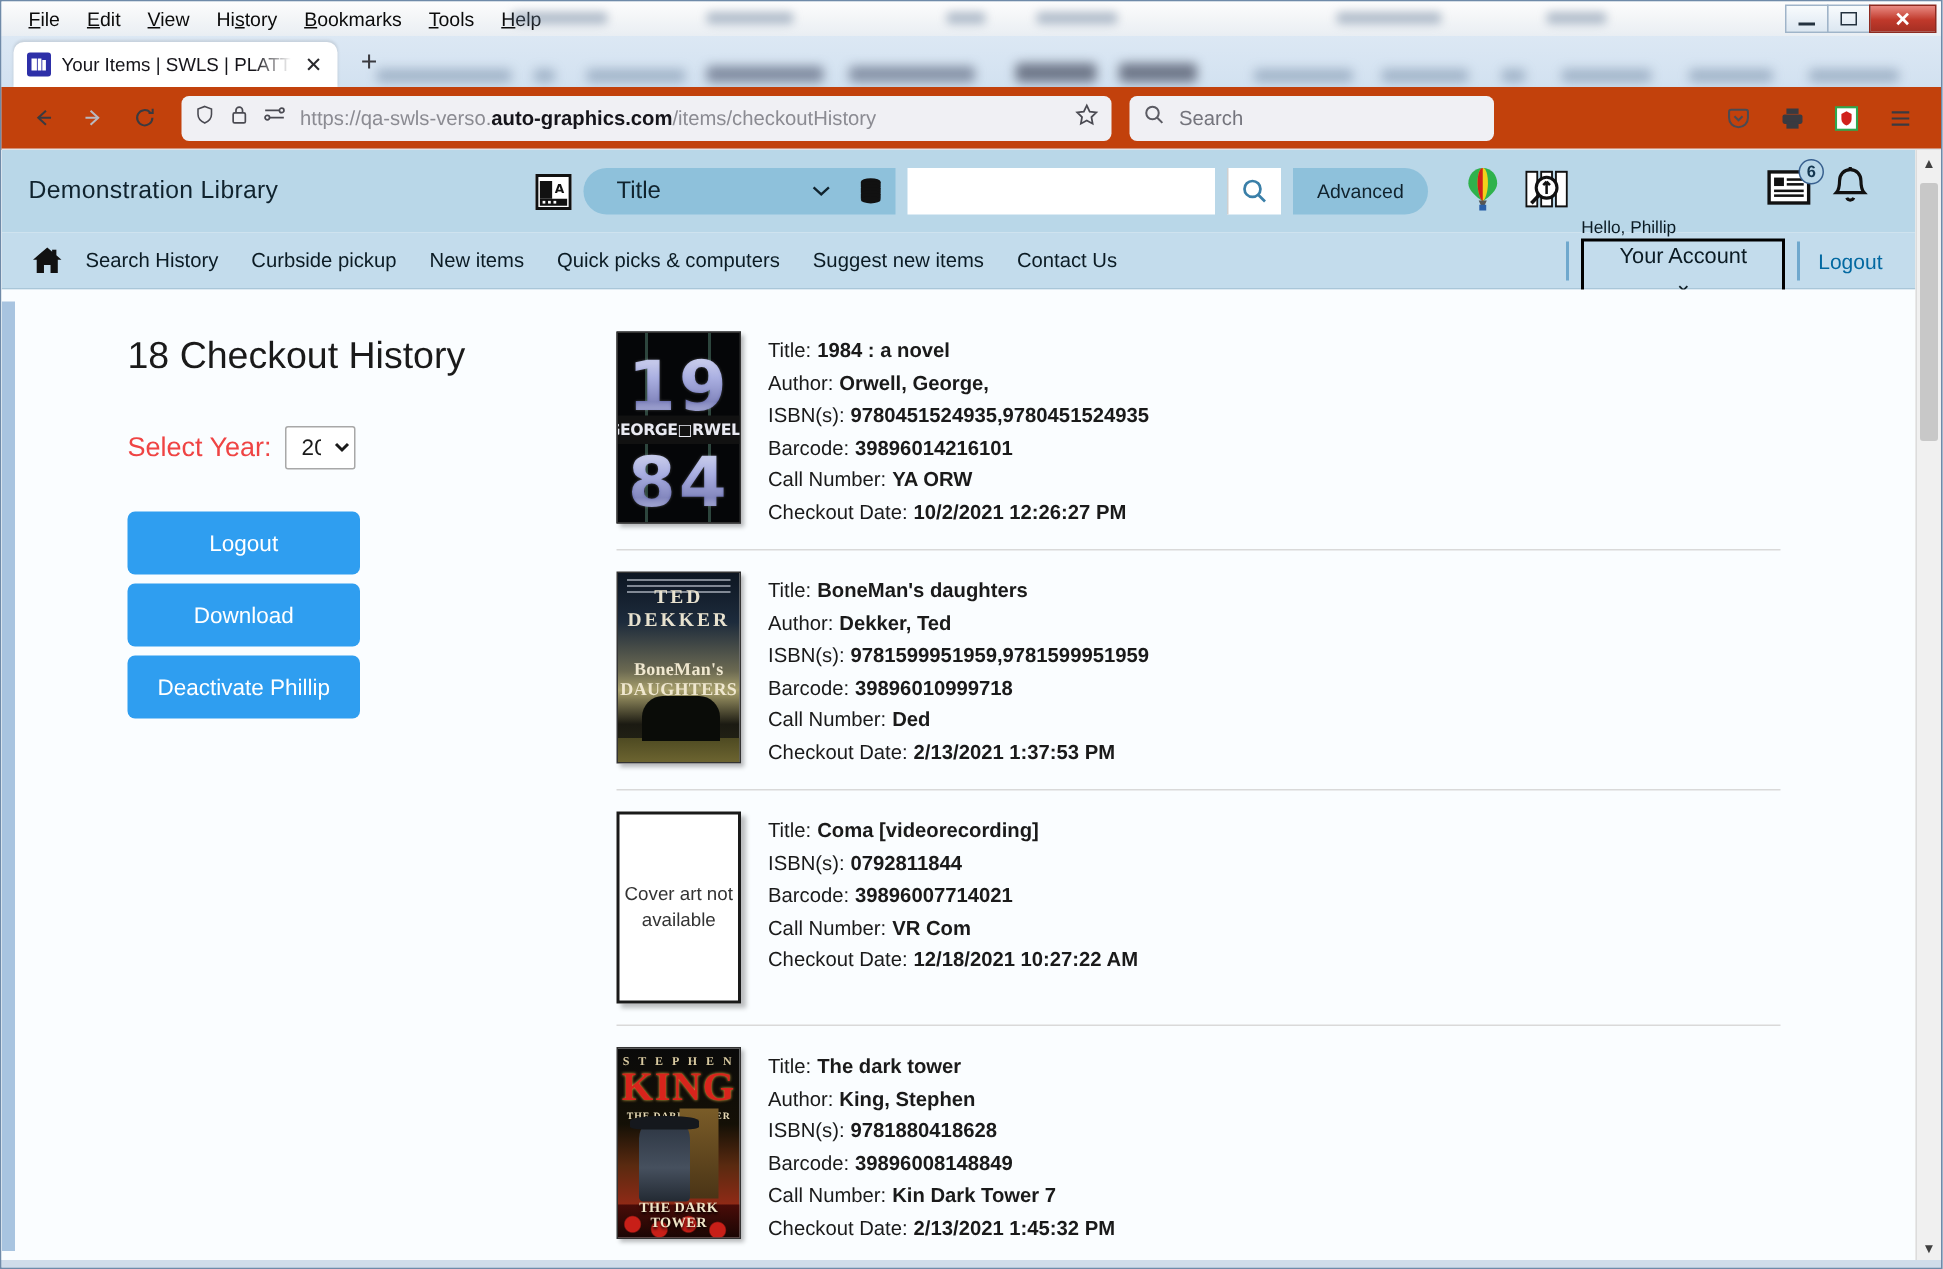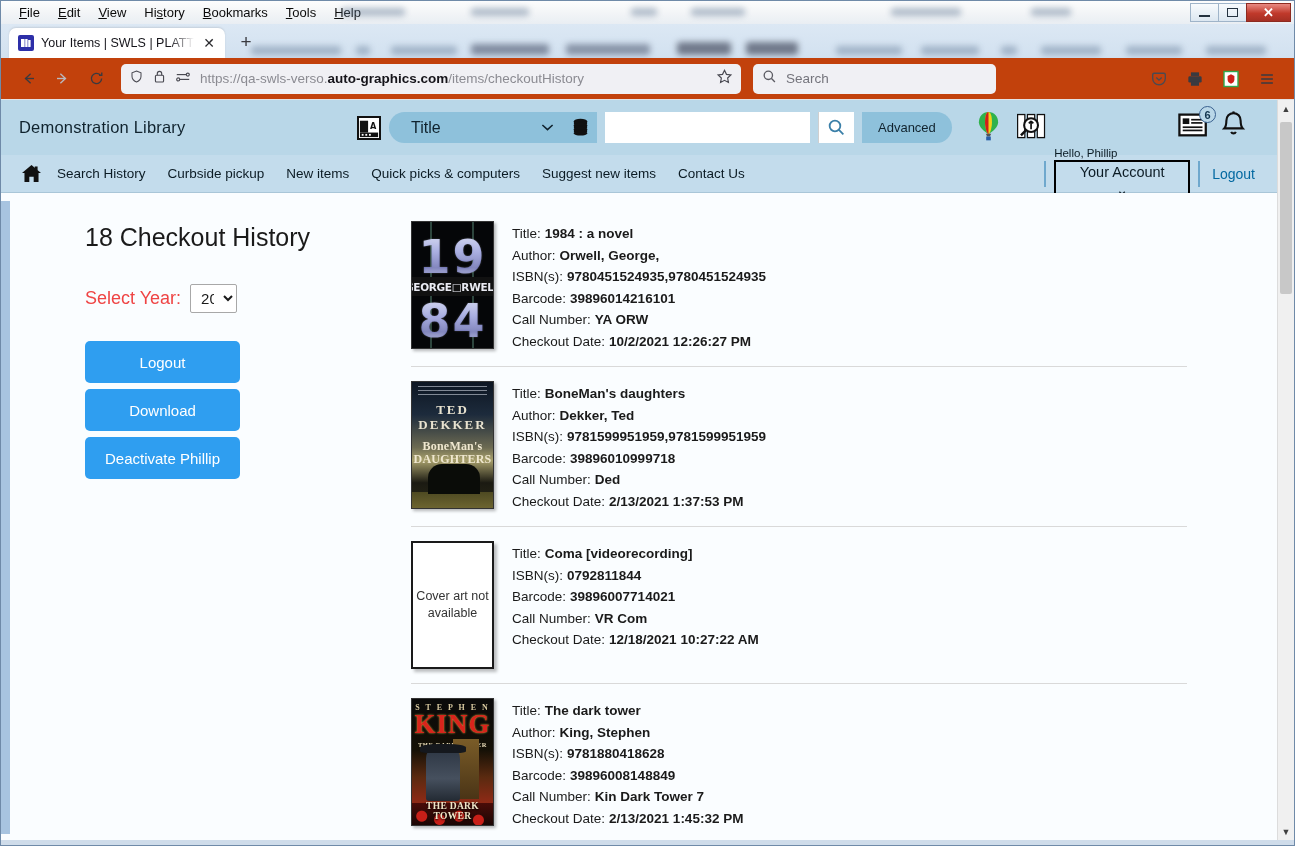--- a/index.html
+++ b/index.html
@@ -308,21 +308,21 @@
     position:absolute; top:0; bottom:0; width: 2px; background: rgba(120,190,160,.35);
   }
 
   
   .cv-bone { background: linear-gradient(180deg,#0d1622 0%, #1d2b3c 26%, #6c6a52 52%, #a8a06c 62%, #1b1a12 80%, #2a2a18 100%); }
   .cv-bone .quote {
     position:absolute; top:4px; left:6px; right:6px; height:12px;
     background: repeating-linear-gradient(180deg, rgba(220,225,235,.55) 0 1px, transparent 1px 4px);
   }
   .cv-bone .auth {
-    position:absolute; top:20px; left:0; right:0; text-align:center;
+    position:absolute; top:8px; left:0; right:0; text-align:center;
     color:#e8e2cf; font-size:13px; font-weight:bold; letter-spacing:2px;
     font-family:"Liberation Serif", serif; line-height: 15px;
   }
   .cv-bone .ttl {
     position:absolute; top:58px; left:0; right:0; text-align:center;
     color:#efe7cf; font-size:12px; font-weight:bold; letter-spacing:.2px;
     font-family:"Liberation Serif", serif; line-height: 13px;
   }
   .cv-bone .barn {
     position:absolute; bottom:14px; left:16px; width:52px; height:30px;

